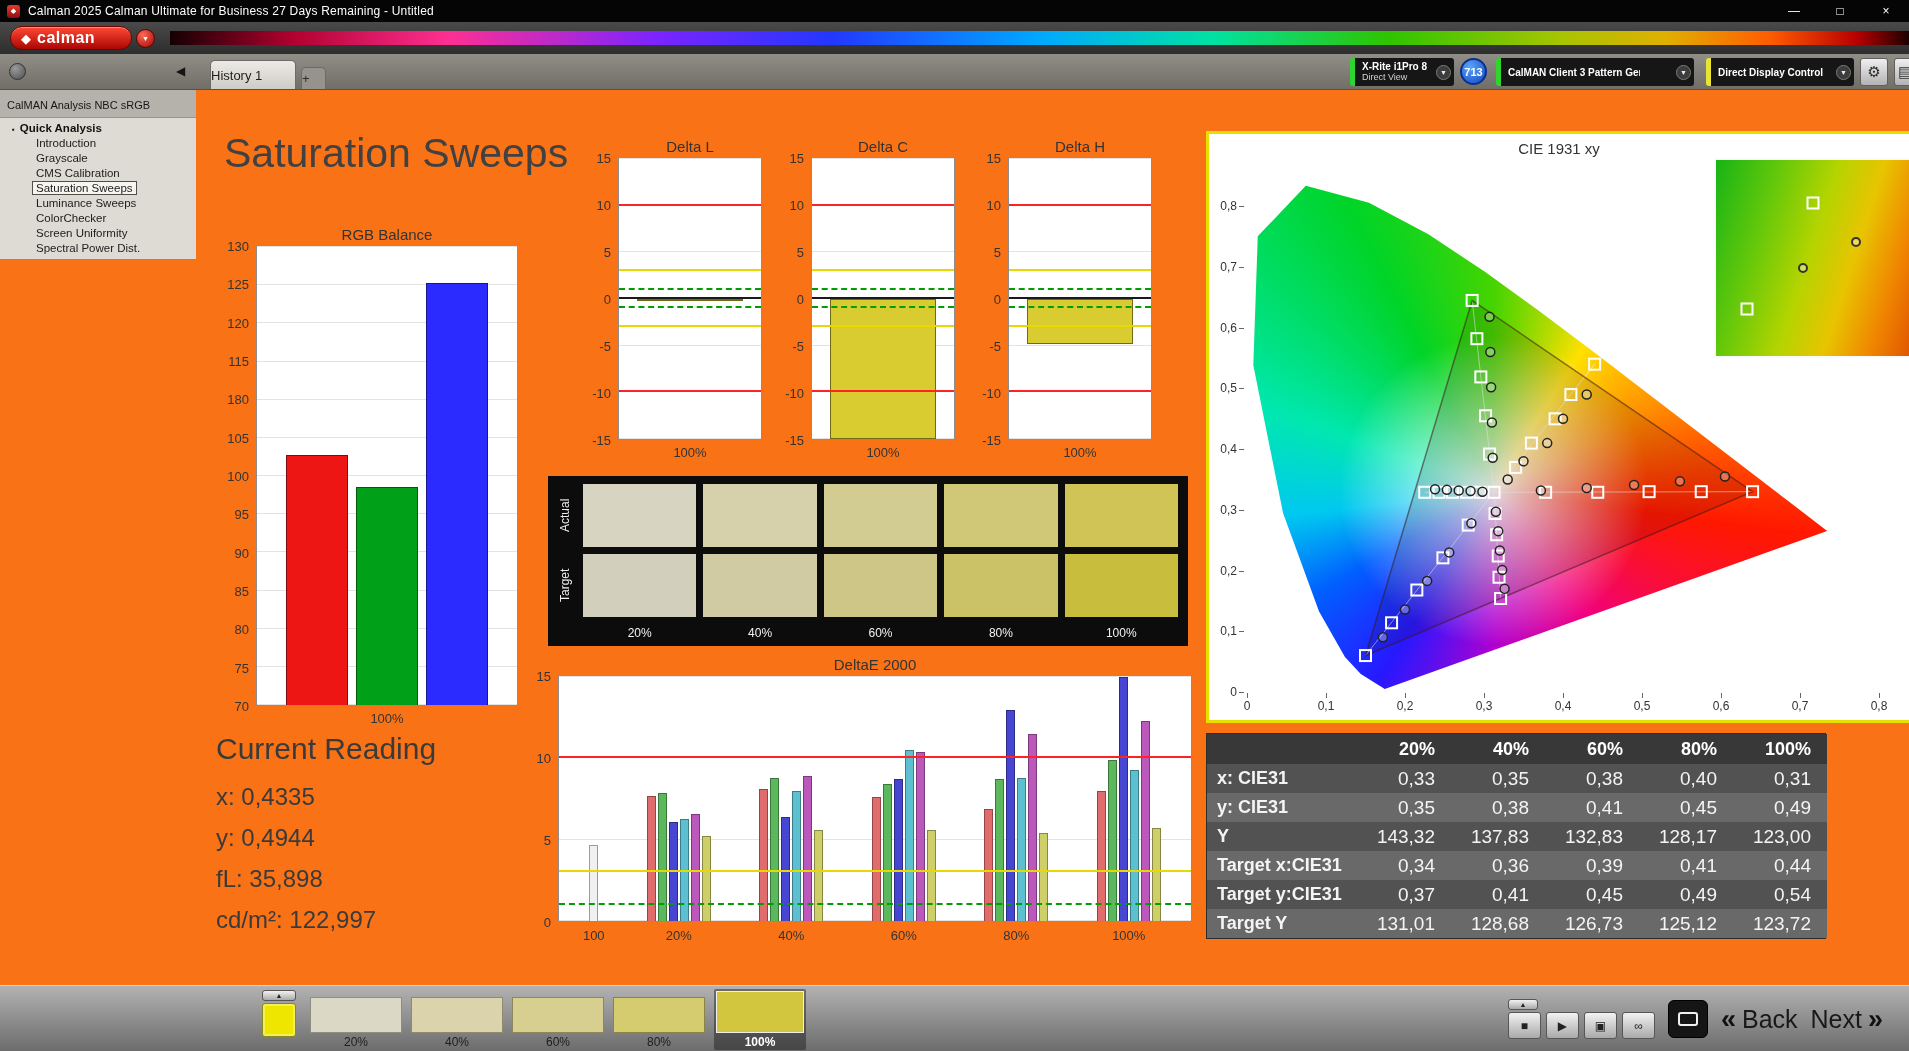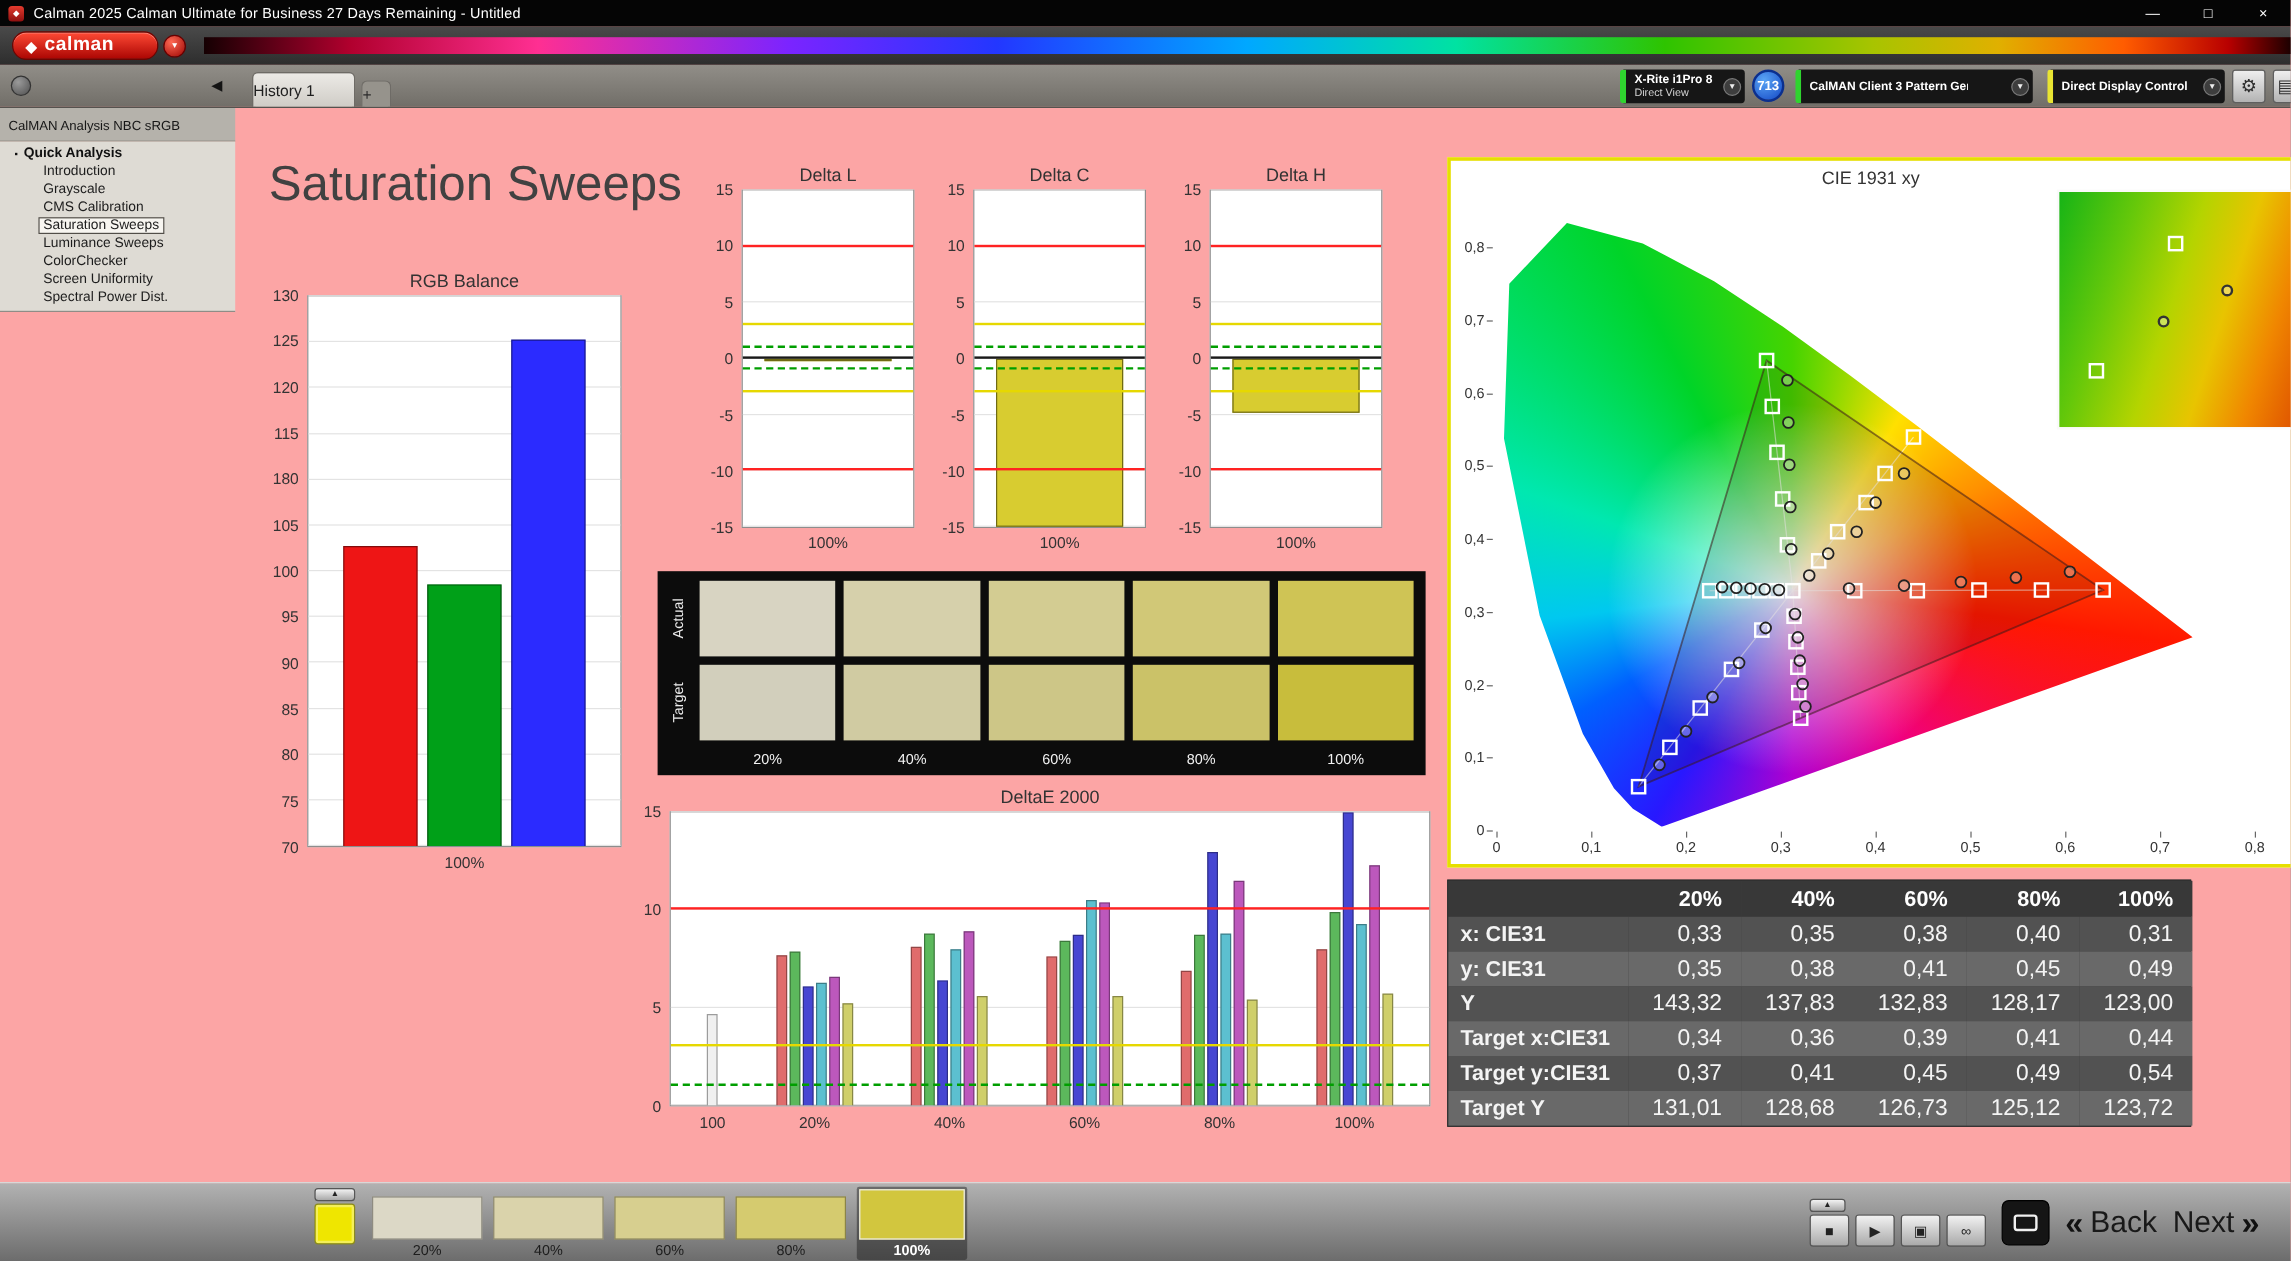--- a/index.html
+++ b/index.html
@@ -1,18 +1,18 @@
 <!DOCTYPE html>
 <html><head>
 <meta charset="utf-8">
 <style>
 *{margin:0;padding:0;box-sizing:border-box;}
 html,body{width:1909px;height:1051px;}
 body{font-family:"Liberation Sans",sans-serif;background:#888;overfl§ow:hidden;overflow:hidden;}
-#app{position:relative;width:1909px;height:1051px;background:#fca5a5;overflow:hidden;}
+#app{position:relative;width:1909px;height:1051px;background:#f97316;overflow:hidden;}
 
 
 #titlebar{position:absolute;left:0;top:0;width:100%;height:22px;background:#050505;display:flex;align-items:center;color:#fff;z-index:50;}
 .appicon{width:13px;height:13px;background:linear-gradient(#e43b2e,#8f0f0f);border-radius:3px;margin:0 8px 0 7px;display:flex;align-items:center;justify-content:center;font-size:7px;color:#fff;}
 #titlebar .title{font-size:12px;letter-spacing:.2px;}
 .wincontrols{margin-left:auto;display:flex;height:100%;}
 .wbtn{width:46px;height:100%;display:flex;align-items:center;justify-content:center;font-size:12px;color:#fff;}
 
 
 #brandbar{position:absolute;left:0;top:22px;width:100%;height:32px;background:linear-gradient(#4a4a4a,#2d2d2d);z-index:49;}
@@ -458,20 +458,27 @@
           <div class="grid" style="bottom: 33.3333%;"></div>
           <div class="grid" style="bottom: 66.6667%;"></div>
           <div class="grid" style="bottom: 100%;"></div>
           <div class="lim limred" style="bottom: 66.6667%;"></div>
           <div class="lim limyellow" style="bottom: 20%;"></div>
           <div class="lim limgreen" style="bottom: 6.66667%;"></div>
         </div>
     </div>
   </div>
 
+  <div id="current-reading">
+    <div class="cr-title">Current Reading</div>
+    <div class="cr-line">x: 0,4335</div>
+    <div class="cr-line">y: 0,4944</div>
+    <div class="cr-line">fL: 35,898</div>
+    <div class="cr-line">cd/m²: 122,997</div>
+  </div>
 
   <div id="cie-panel">
     <div class="chart-title">CIE 1931 xy</div>
     <div id="cie-plot">
       <div class="horseshoe"></div>
       <svg id="cie-svg" viewBox="0 0 632 516">
           <line x1="247.033" y1="316.2776470588235" x2="505.59999999999997" y2="315.67058823529413" stroke="rgba(255,255,255,0.55)" stroke-width="1"></line>
           <line x1="247.033" y1="316.2776470588235" x2="225.14999999999998" y2="124.44705882352937" stroke="rgba(255,255,255,0.55)" stroke-width="1"></line>
           <line x1="247.033" y1="316.2776470588235" x2="118.49999999999999" y2="479.5764705882353" stroke="rgba(255,255,255,0.55)" stroke-width="1"></line>
           <line x1="247.033" y1="316.2776470588235" x2="177.75" y2="316.2776470588235" stroke="rgba(255,255,255,0.55)" stroke-width="1"></line>

